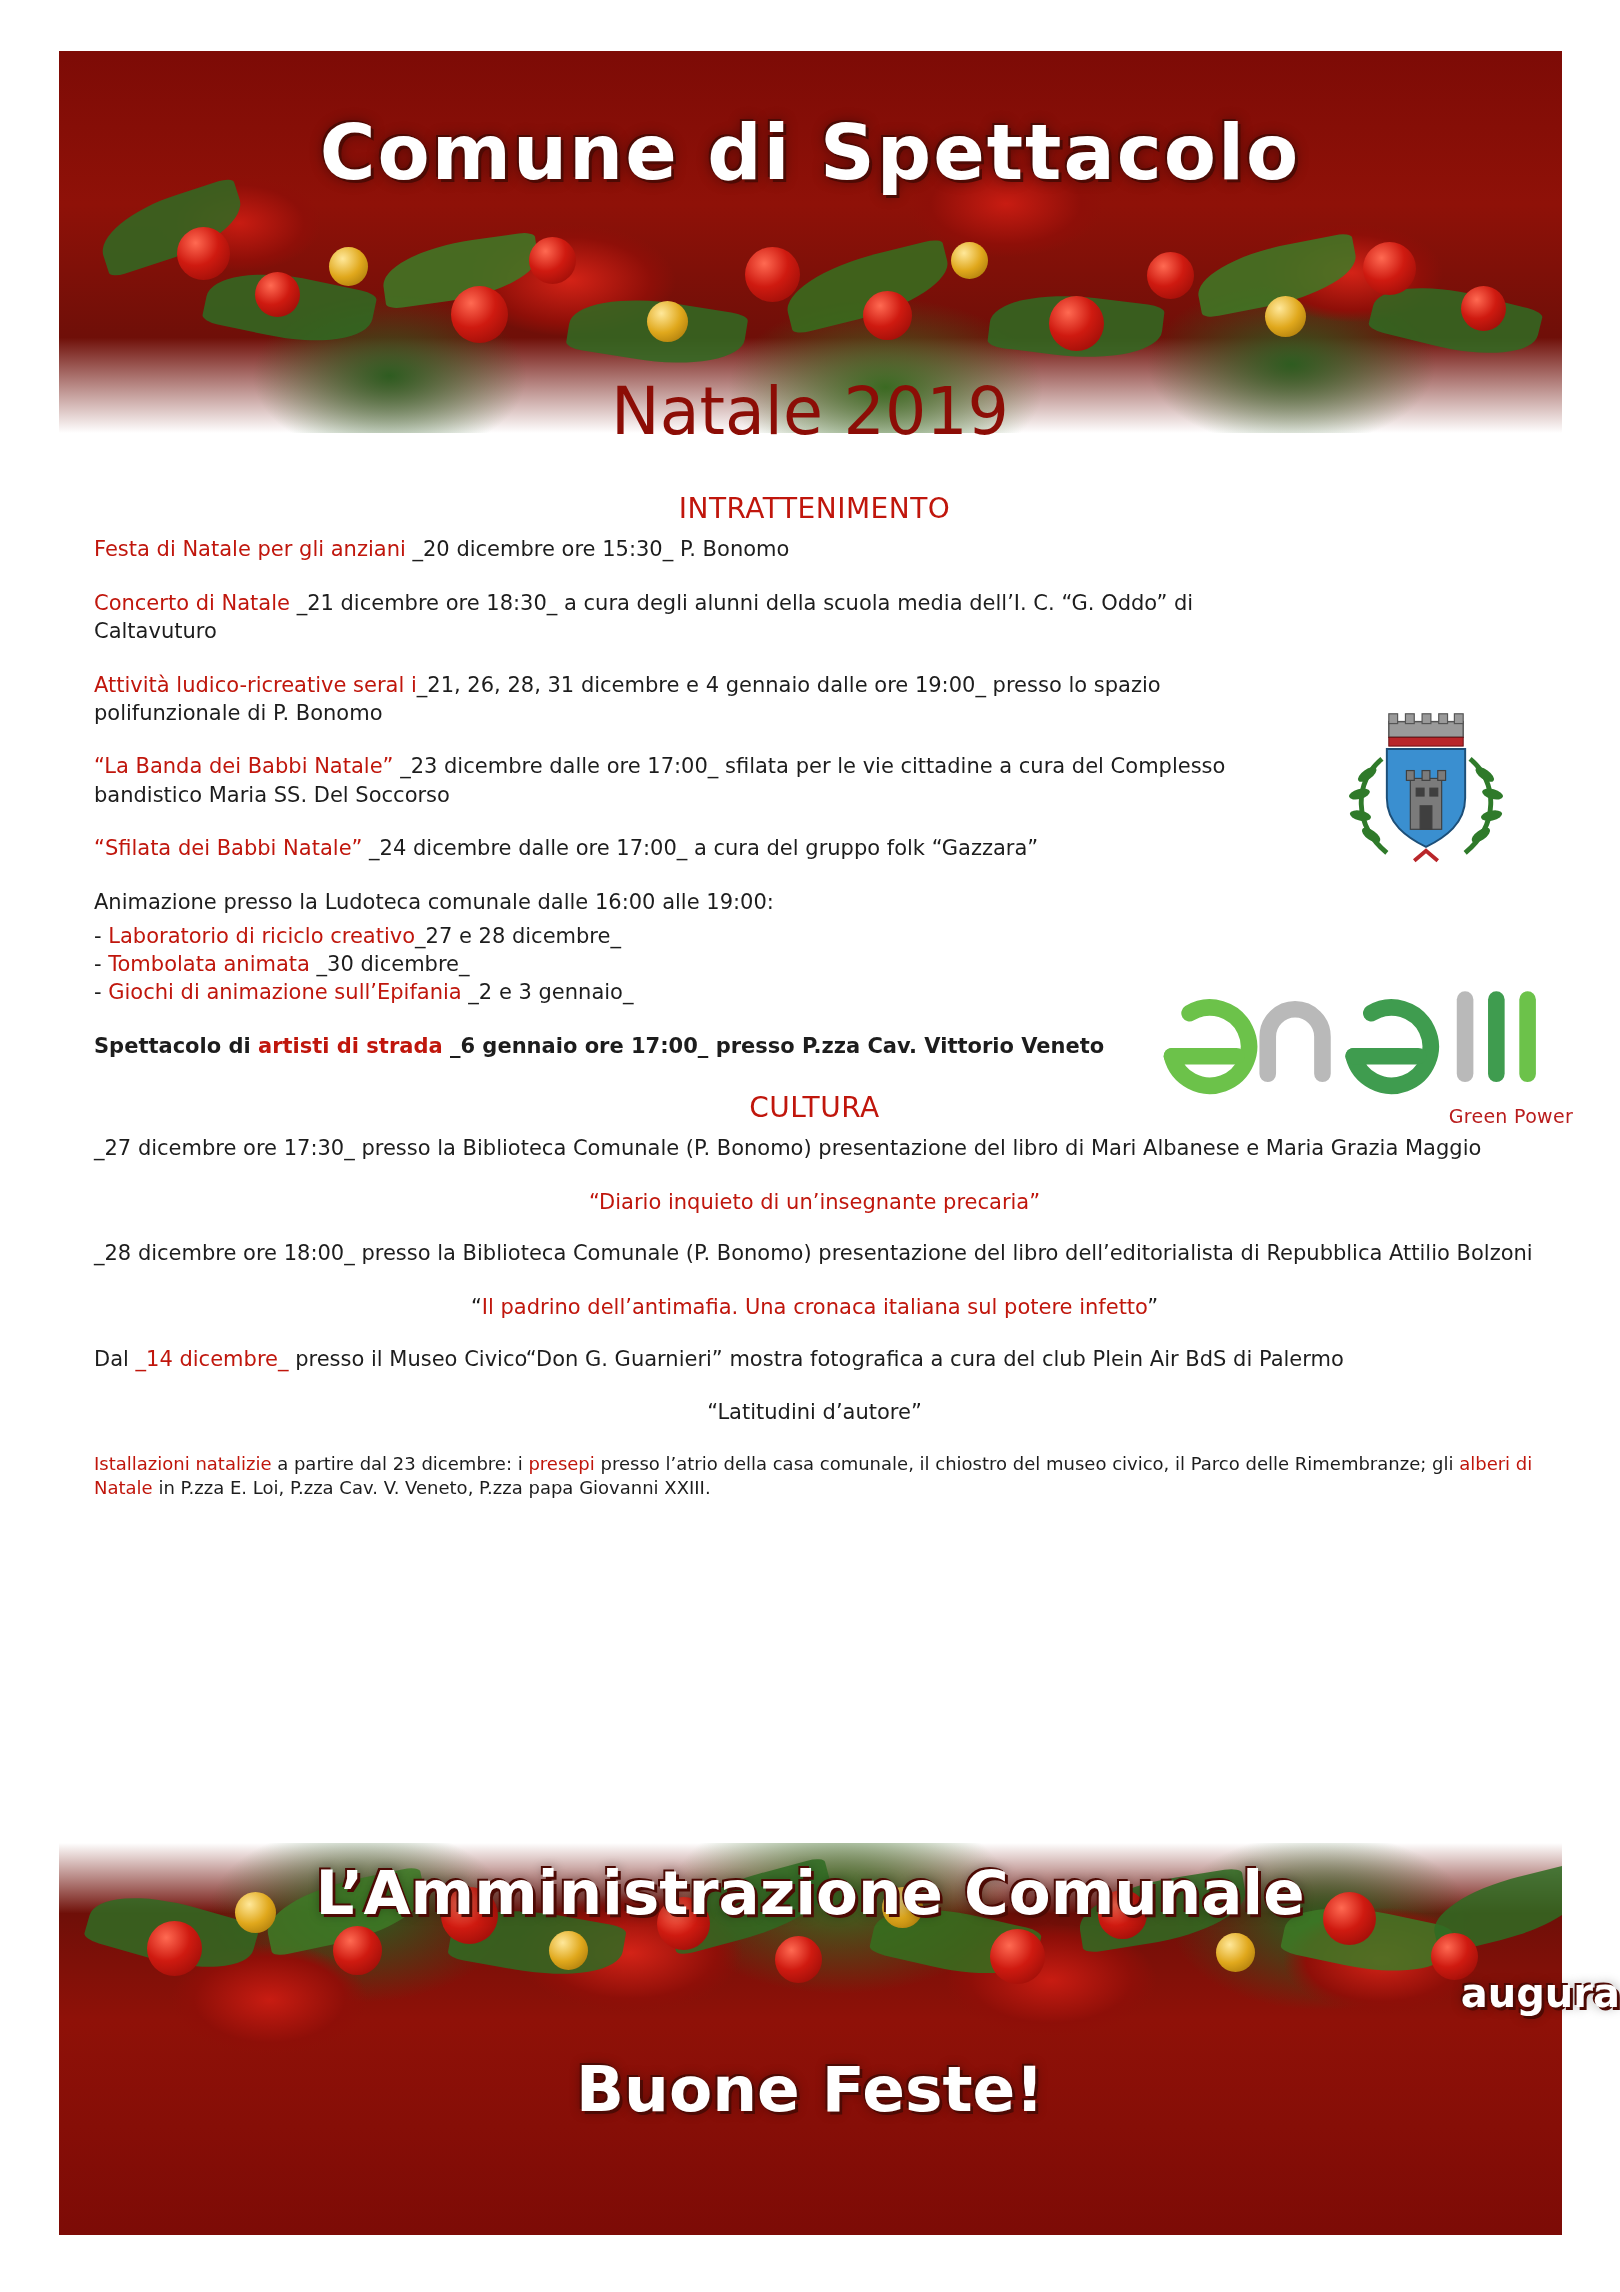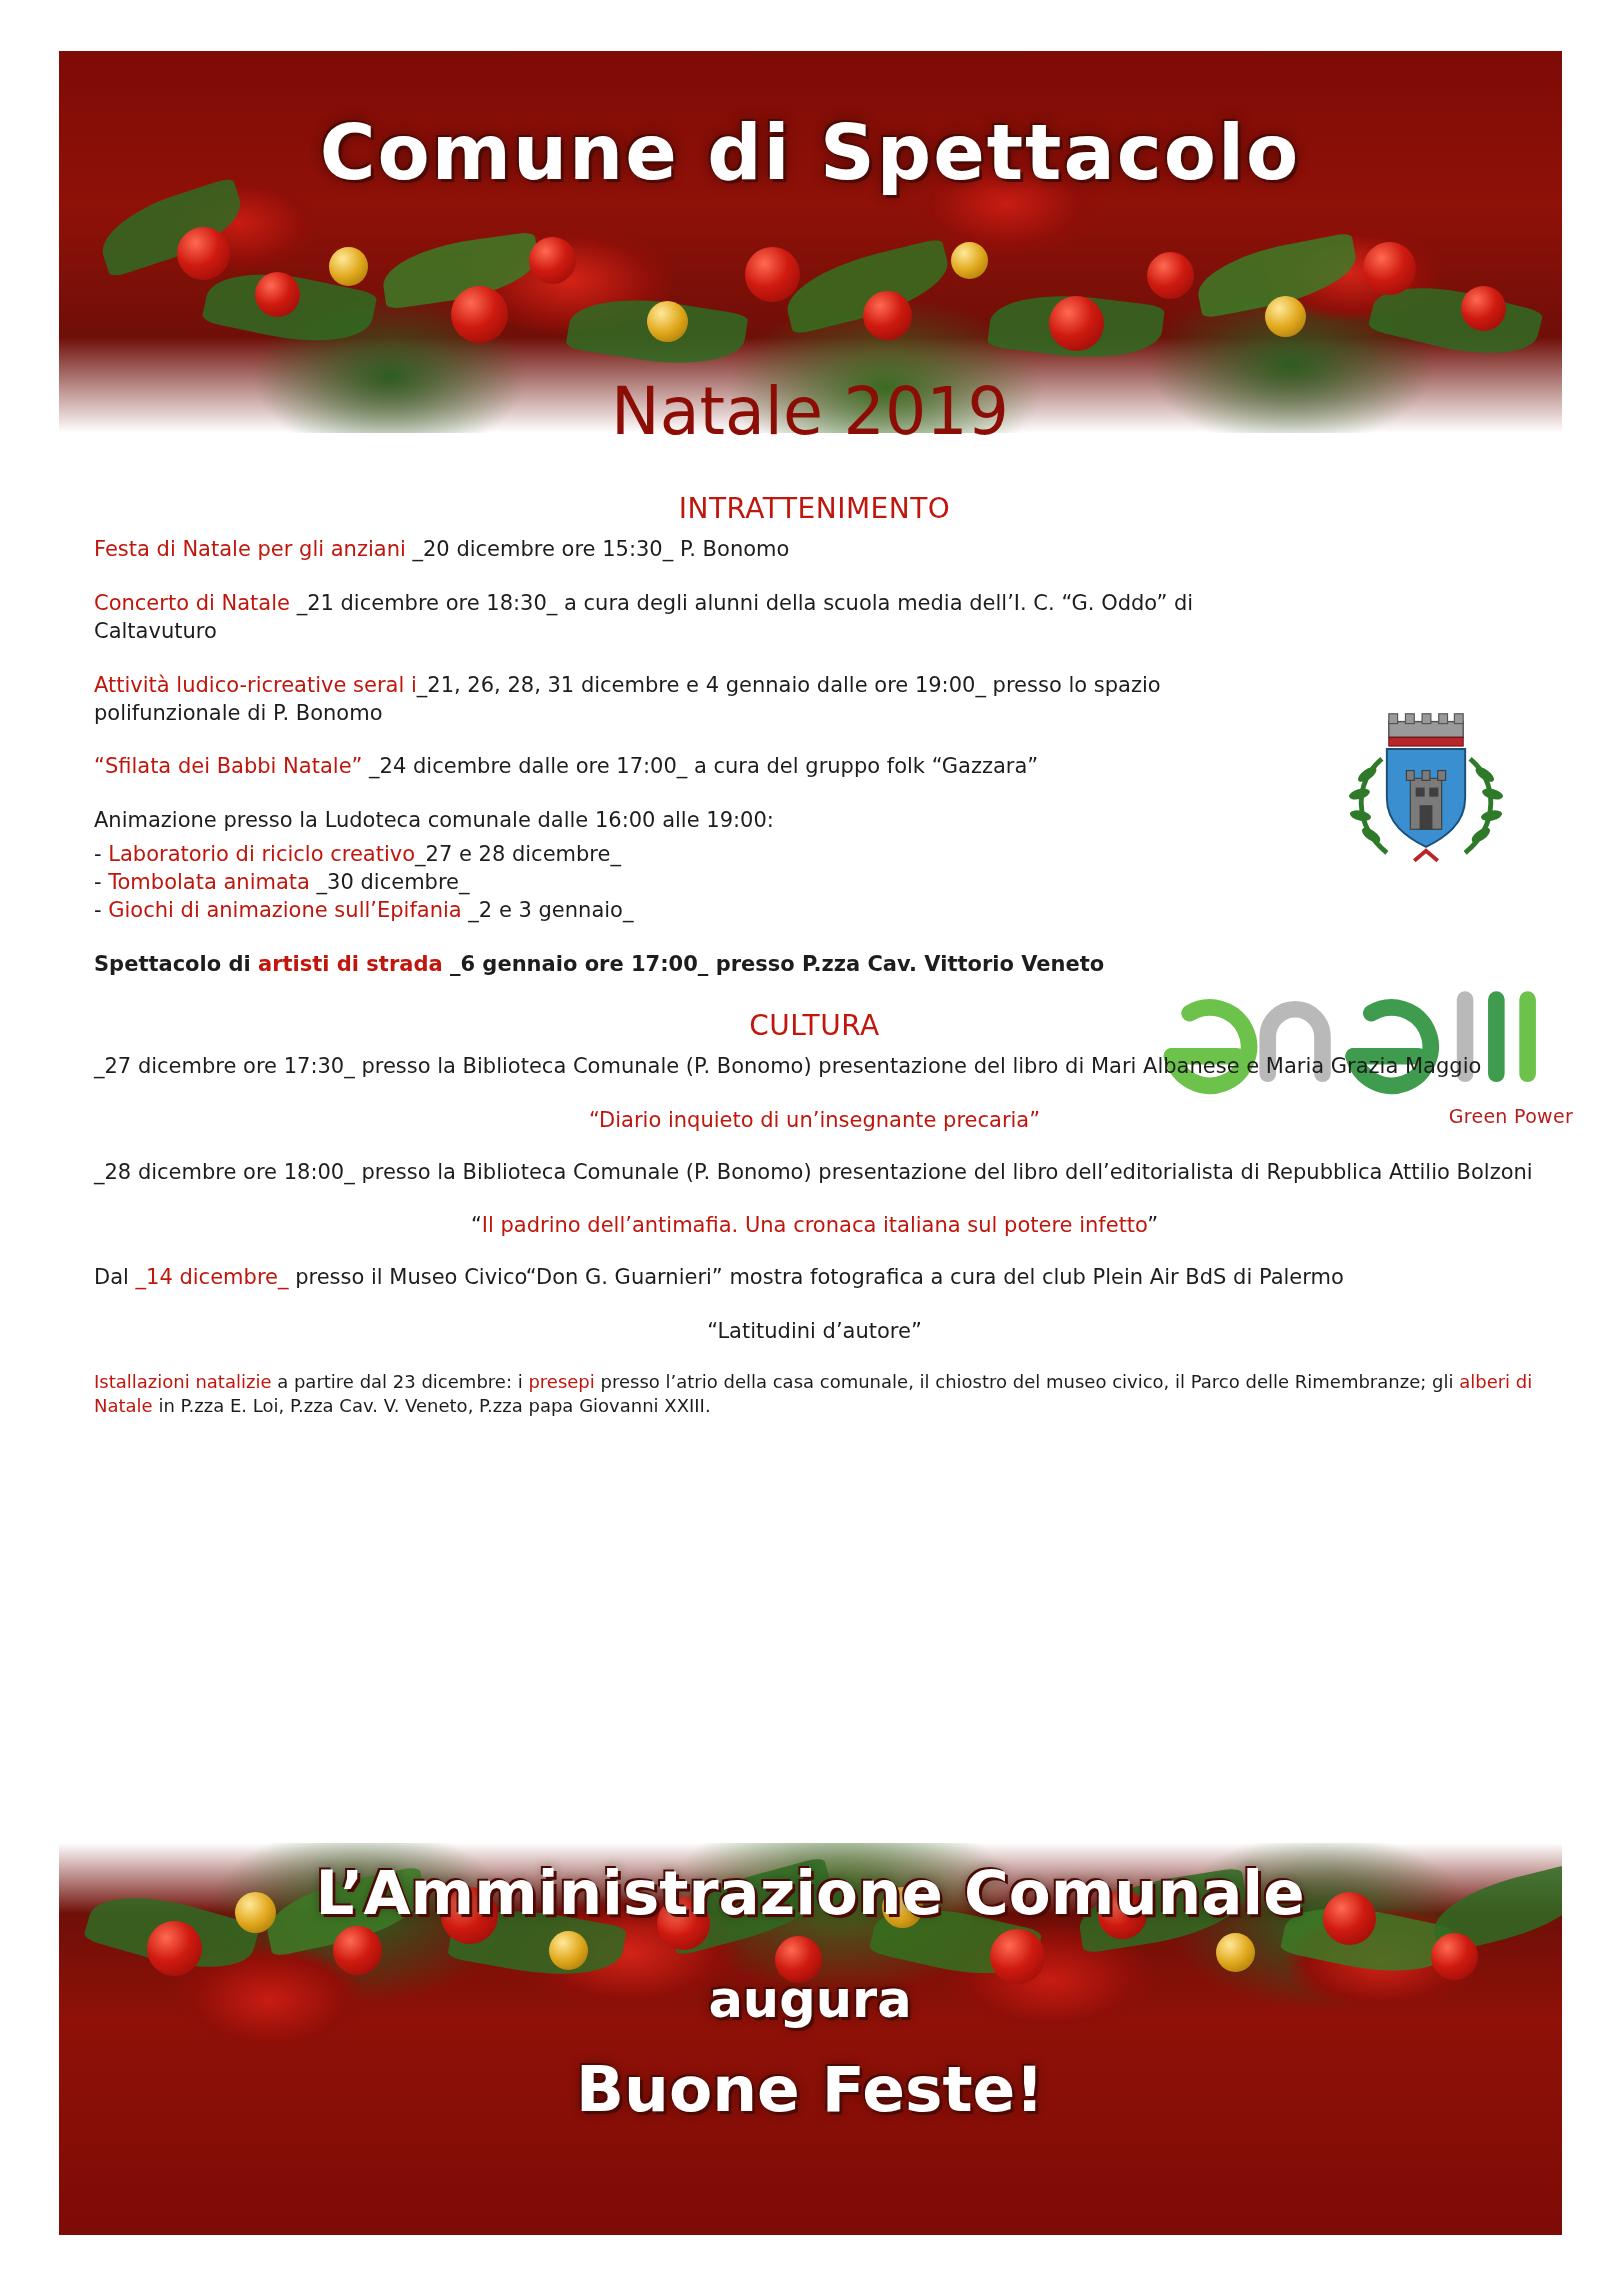--- a/index.html
+++ b/index.html
@@ -159,21 +159,21 @@
   .greet {
     position: absolute;
     left: 0; right: 0;
     text-align: center;
     color: #ffffff;
     font-weight: bold;
     text-shadow: 2.9px 2.9px 0 #4d0a04, -2px -2px 0 #4d0a04, 0 0 11.8px rgba(0,0,0,.4);
     z-index: 6;
   }
   .greet-1 { top: 1857px; font-size: 61px; }
-  .greet-2 { top: 1970px; font-size: 51px; }
+  .greet-2 { top: 1970px; font-size: 40px; text-align: right; }
   .greet-3 { top: 2053px; font-size: 63px; }
 </style>
 </head>
 <body>
 
 <div class="poster">
 
   <div class="banner banner-top">
     <span class="leaf" style="left:39px;  top:147px; width:147px; height:59px; transform:rotate(-18deg);"></span>
     <span class="leaf" style="left:147px; top:225px; width:167px; height:63px; transform:rotate(12deg);"></span>
@@ -269,20 +269,23 @@
     </p>
 
     <p class="entry">
       <span class="hl">Concerto di Natale</span><span class="blk"> _21 dicembre ore 18:30_ a cura degli alunni della scuola media dell’I. C. “G. Oddo” di Caltavuturo</span>
     </p>
 
     <p class="entry">
       <span class="hl">Attività ludico-ricreative seral i</span><span class="blk">_21, 26, 28, 31 dicembre e 4 gennaio dalle ore 19:00_ presso lo spazio polifunzionale di P. Bonomo</span>
     </p>
 
+    <p class="entry">
+      <span class="hl">“La Banda dei Babbi Natale”</span><span class="blk"> _23 dicembre dalle ore 17:00_ sfilata per le vie cittadine a cura del Complesso bandistico Maria SS. Del Soccorso</span>
+    </p>
 
     <p class="entry">
       <span class="hl">“Sfilata dei Babbi Natale”</span><span class="blk"> _24 dicembre dalle ore 17:00_ a cura del gruppo folk “Gazzara”</span>
     </p>
 
     <p class="entry tight">Animazione presso la Ludoteca comunale dalle 16:00 alle 19:00:</p>
     <p class="list-line">
       <span class="blk">- </span><span class="hl">Laboratorio di riciclo creativo</span><span class="blk">_27 e 28 dicembre_</span>
     </p>
     <p class="list-line">

